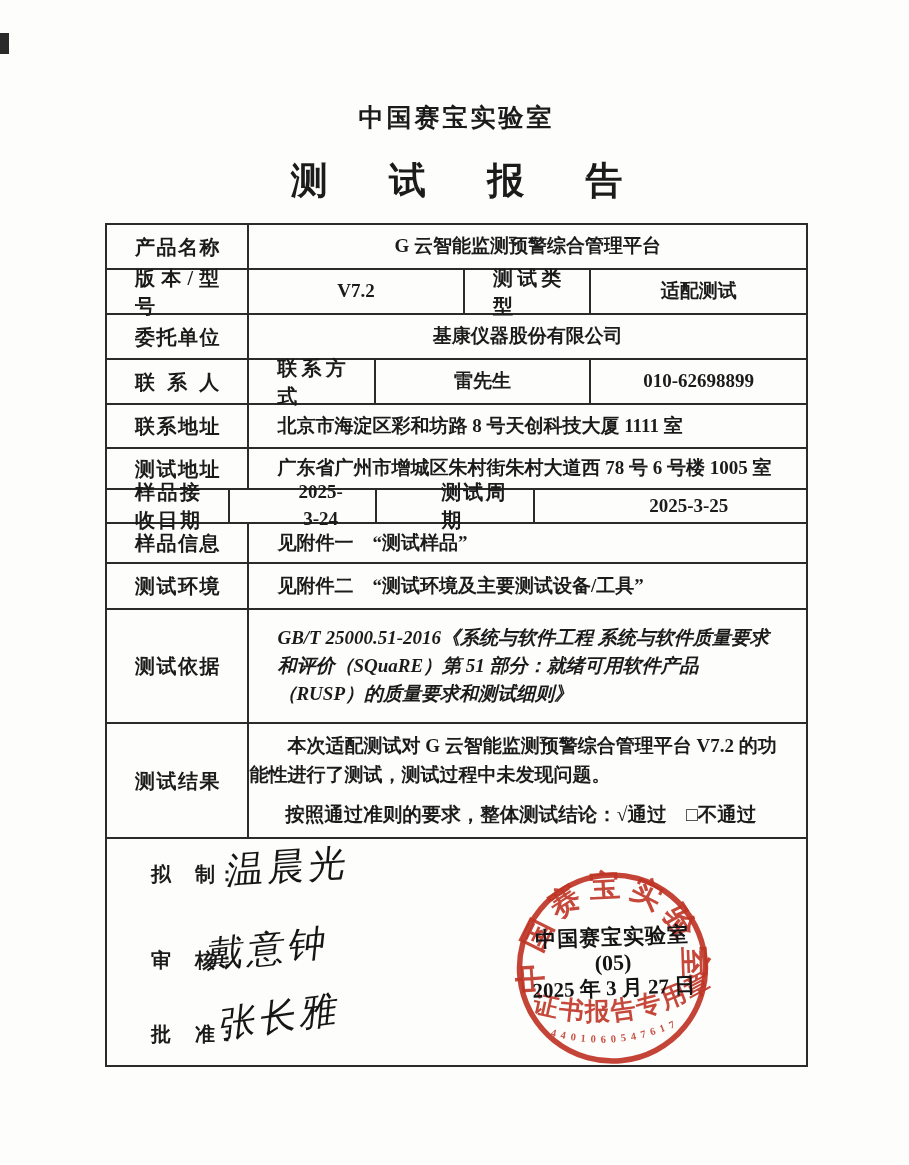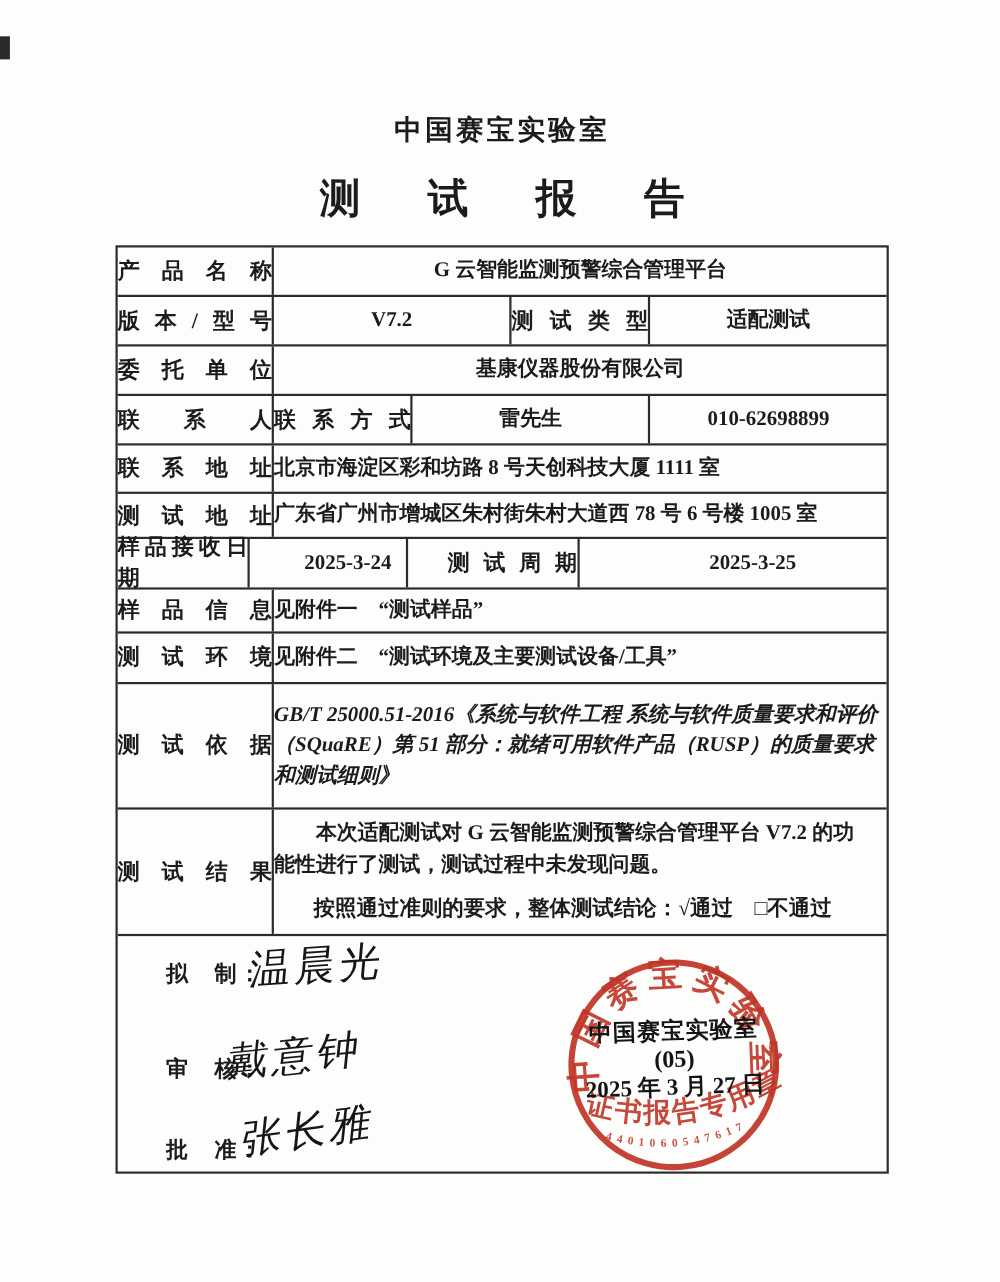--- a/index.html
+++ b/index.html
@@ -13,35 +13,35 @@
   .org-title{margin-top:101px;font-size:25px;font-weight:700;letter-spacing:3px;}
   .doc-title{margin-top:22px;font-size:37px;font-weight:700;letter-spacing:26px;text-indent:26px;}
   .report-table{
     position:absolute;left:105px;top:223px;width:703px;height:844px;
     border:2.5px solid #2b2b2b;box-sizing:border-box;display:flex;flex-direction:column;
   }
   .row{display:flex;border-bottom:2px solid #2b2b2b;box-sizing:border-box;flex-shrink:0;}
   .row:last-child{border-bottom:none;flex:1;}
   .cell{
     box-sizing:border-box;border-right:2px solid #2b2b2b;
-    display:flex;align-items:center;padding:2px 0;
+    display:flex;align-items:center;padding:2px 28px;
     font-size:19px;font-weight:700;line-height:1.4;
   }
   .cell:last-child{border-right:none;}
   .lbl-cell{width:143px;}
   .lbl{width:100%;text-align:justify;text-align-last:justify;font-size:20px;}
   .val-center{justify-content:center;text-align:center;}
   .val-left{justify-content:flex-start;text-align:left;}
   
   .w-val1{width:217px;}  .w-lbl2{width:127px;}  .w-val2{width:216px;}
   .w7-val1{width:128px;} .w7-lbl2{width:142px;} .w7-val2{width:290px;}
   .w-wide{width:560px;}
   
   .h1{height:45px;} .h2{height:45px;} .h3{height:45px;} .h4{height:45px;}
-  .h5{height:44px;font-family:Liberation Serif, serif;} .h6{height:41px;} .h7{height:46px;gap:36px;} .h8{height:40px;}
+  .h5{height:44px;font-family:Liberation Serif, serif;} .h6{height:41px;} .h7{height:34px;gap:36px;} .h8{height:40px;}
   .h9{height:46px;} .h10{height:114px;} .h11{height:115px;}
   .basis-text{font-size:19px;line-height:1.48;font-style:italic;}
   .result-cell{flex-direction:column;align-items:stretch;justify-content:flex-start;padding:8px 14px 6px 0;}
   .result-para{font-size:19px;line-height:1.5;text-indent:2em;margin:0;}
   .result-conclusion{font-size:19.5px;text-align:center;margin-top:12px;font-weight:700;}
   
   .sig-cell{position:relative;padding:0;display:block;}
   .sig-label{position:absolute;font-size:20px;font-weight:700;letter-spacing:2px;}
   .sig-name{
     position:absolute;font-size:37px;font-weight:400;color:#161616;

